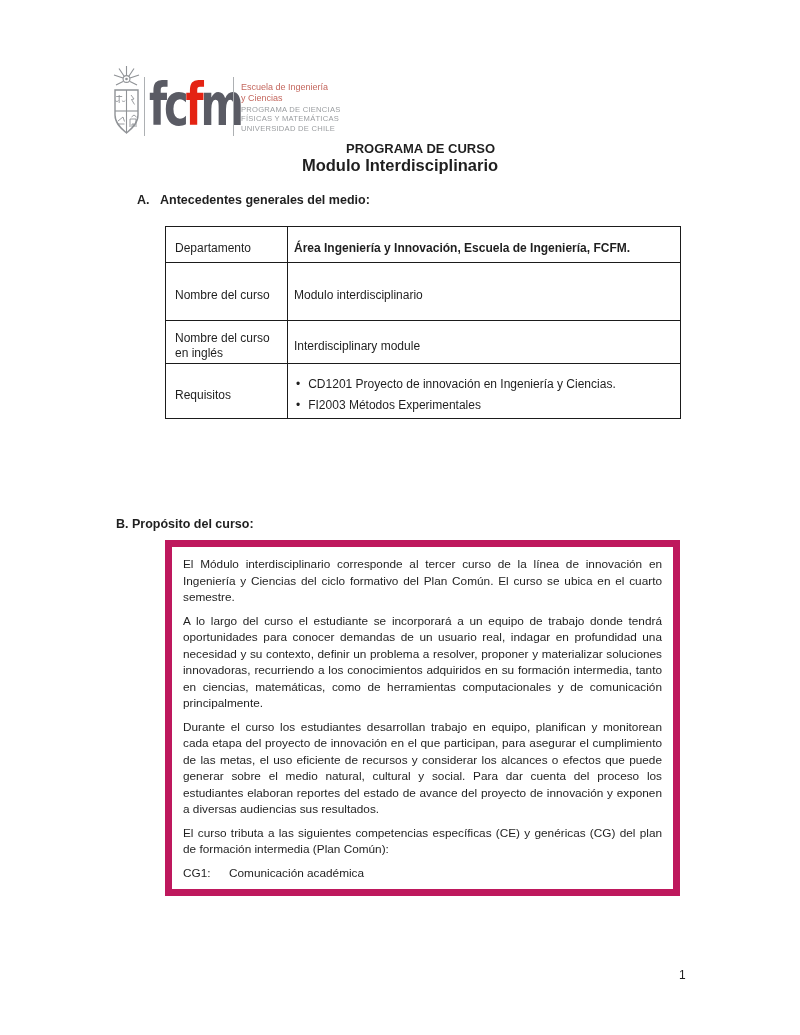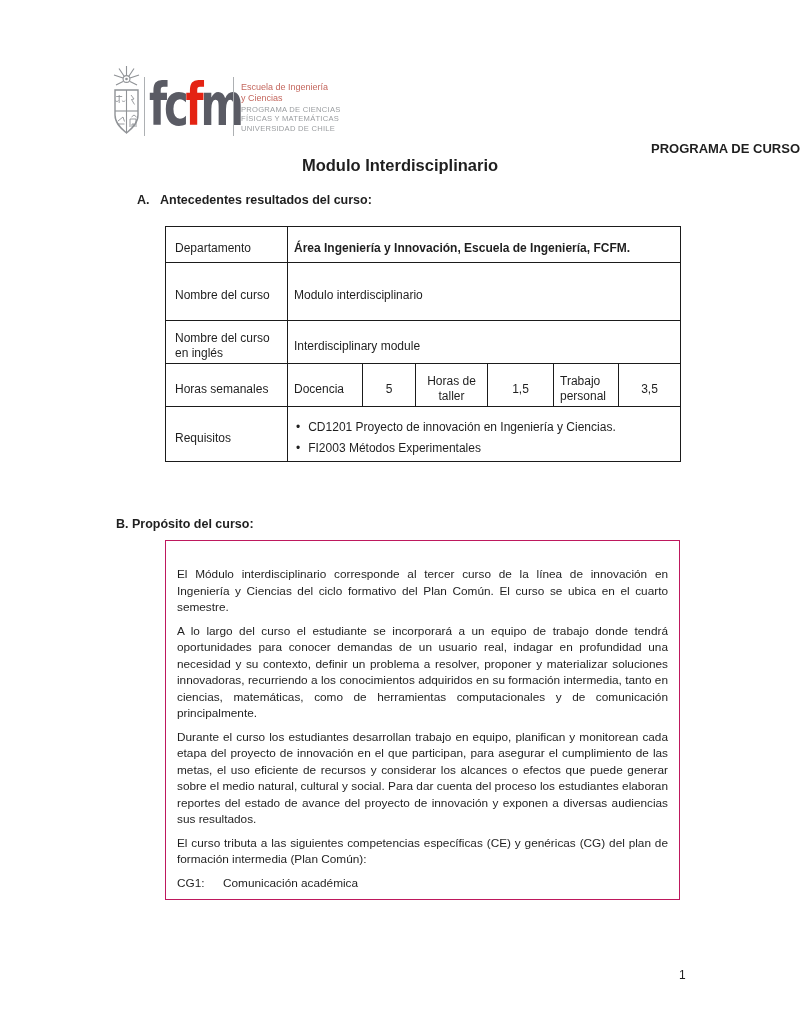--- a/index.html
+++ b/index.html
@@ -26,21 +26,21 @@
   .wordmark .red{color:#e42313;}
   .logo-bar{position:absolute;top:77px;width:1px;height:59px;background:#adb0b3;}
   .logo-bar.b1{left:144px;}
   .logo-bar.b2{left:233px;}
   .logo-text{position:absolute;left:241px;top:82px;}
   .logo-text .school{font-size:9px;line-height:10.5px;color:#c4675e;}
   .logo-text .faculty{font-size:7.6px;line-height:9.4px;color:#9a9da0;letter-spacing:.25px;}
   .logo-text .gap{height:2px;}
 
   
-  .supertitle{position:absolute;left:0;right:0;top:141px;text-align:right;
+  .supertitle{position:absolute;left:0;right:0;top:141px;text-align:center;
     font-size:13px;font-weight:bold;padding-left:41px;}
   .doc-title{position:absolute;left:0;right:0;top:156px;text-align:center;
     font-size:16.5px;font-weight:bold;}
 
   .heading-a{position:absolute;left:137px;top:193px;font-size:12.5px;font-weight:bold;display:flex;}
   .heading-a .letter{display:inline-block;width:23px;}
   .heading-b{position:absolute;left:116px;top:517px;font-size:12.5px;font-weight:bold;display:flex;}
   .heading-b .letter{display:inline-block;width:16px;}
 
   
@@ -65,22 +65,22 @@
   .info-table tr.r5{height:39px;}
   .info-table tr.r6{height:36px;}
   .info-table tr.r7{height:55px;}
   .bullet{display:flex;line-height:21px;}
   .bullet::before{content:"\2022";margin:0 8px 0 2px;}
 
   
   .purpose-box{
     position:absolute;left:165px;top:540px;width:515px;
     box-sizing:border-box;
-    border:1px solid #be185d;
-    padding:25px 11px 8px 11px;
+    border:7px solid #be185d;
+    padding:9px 11px 8px 11px;
     font-size:11.8px;line-height:16.5px;
   }
   .purpose-box p{margin:0 0 7px;text-align:justify;}
   .purpose-box p:last-child{margin-bottom:0;}
   .cg-label{display:inline-block;min-width:46px;}
 
   .page-number{position:absolute;left:679px;top:968px;font-size:12px;}
 </style>
 </head>
 <body>
@@ -123,21 +123,21 @@
     <div class="faculty">PROGRAMA DE CIENCIAS</div>
     <div class="faculty">FÍSICAS Y MATEMÁTICAS</div>
     <div class="faculty">UNIVERSIDAD DE CHILE</div>
   </div>
 
   <div class="supertitle">PROGRAMA DE CURSO</div>
   <div class="doc-title">Modulo Interdisciplinario</div>
 
   <div class="heading-a">
     <span class="letter">A.</span>
-    <span>Antecedentes resultados del curso:</span>
+    <span>Antecedentes generales del medio:</span>
   </div>
 
   <table class="info-table">
     <colgroup>
       <col style="width:122px">
         <col style="width:75px">
         <col style="width:53px">
       <col style="width:72px">
         <col style="width:66px">
         <col style="width:65px">
@@ -148,29 +148,20 @@
       <td>Departamento</td>
       <td class="val bold" colspan="6">Área Ingeniería y Innovación, Escuela de Ingeniería, FCFM.</td>
     </tr>
     <tr class="r2">
       <td>Nombre del curso</td>
       <td class="val" colspan="6">Modulo interdisciplinario</td>
     </tr>
     <tr class="r3">
       <td>Nombre del curso en inglés</td>
       <td class="val" colspan="6">Interdisciplinary module</td>
-    </tr>
-    <tr class="r5">
-      <td>Horas semanales</td>
-      <td class="val">Docencia</td>
-      <td class="val center">5</td>
-      <td class="val center">Horas de taller</td>
-      <td class="val center">1,5</td>
-      <td class="val">Trabajo personal</td>
-      <td class="val center">3,5</td>
     </tr>
     <tr class="r7">
       <td>Requisitos</td>
       <td class="val" colspan="6">
         <div class="bullet">
               <span>CD1201 Proyecto de innovación en Ingeniería y Ciencias.</span>
             </div>
         <div class="bullet">
               <span>FI2003 Métodos Experimentales</span>
             </div>

